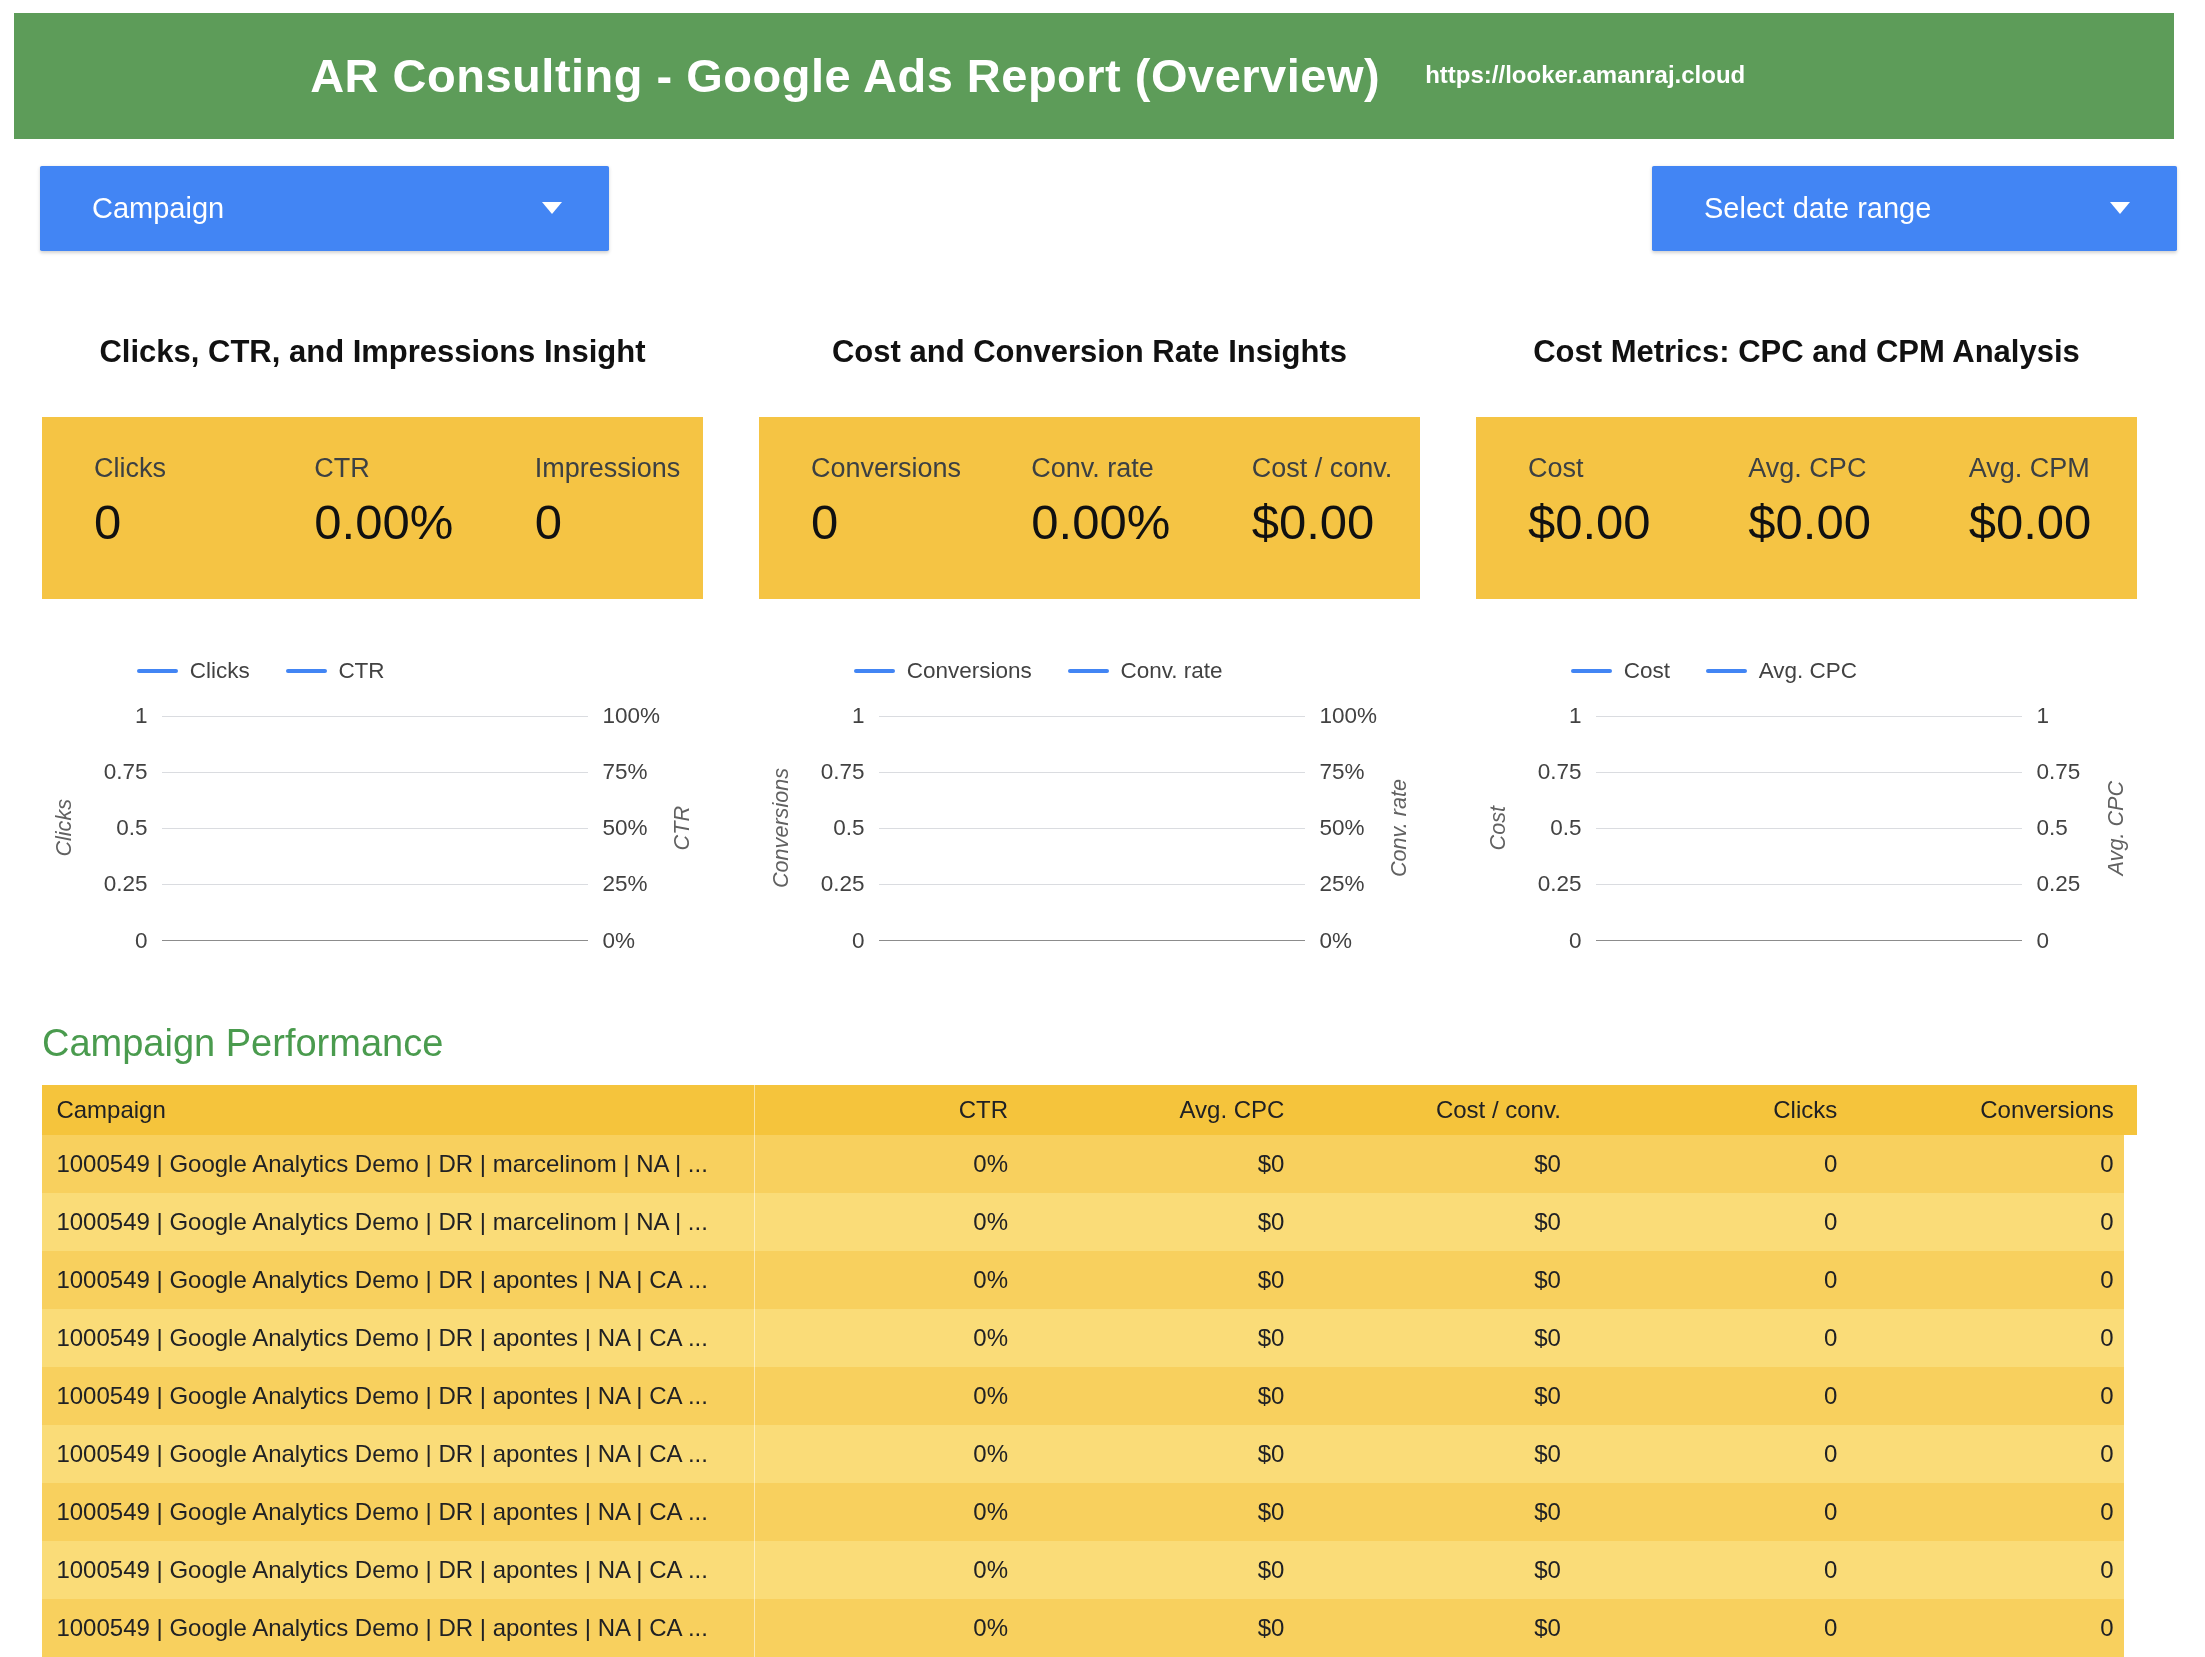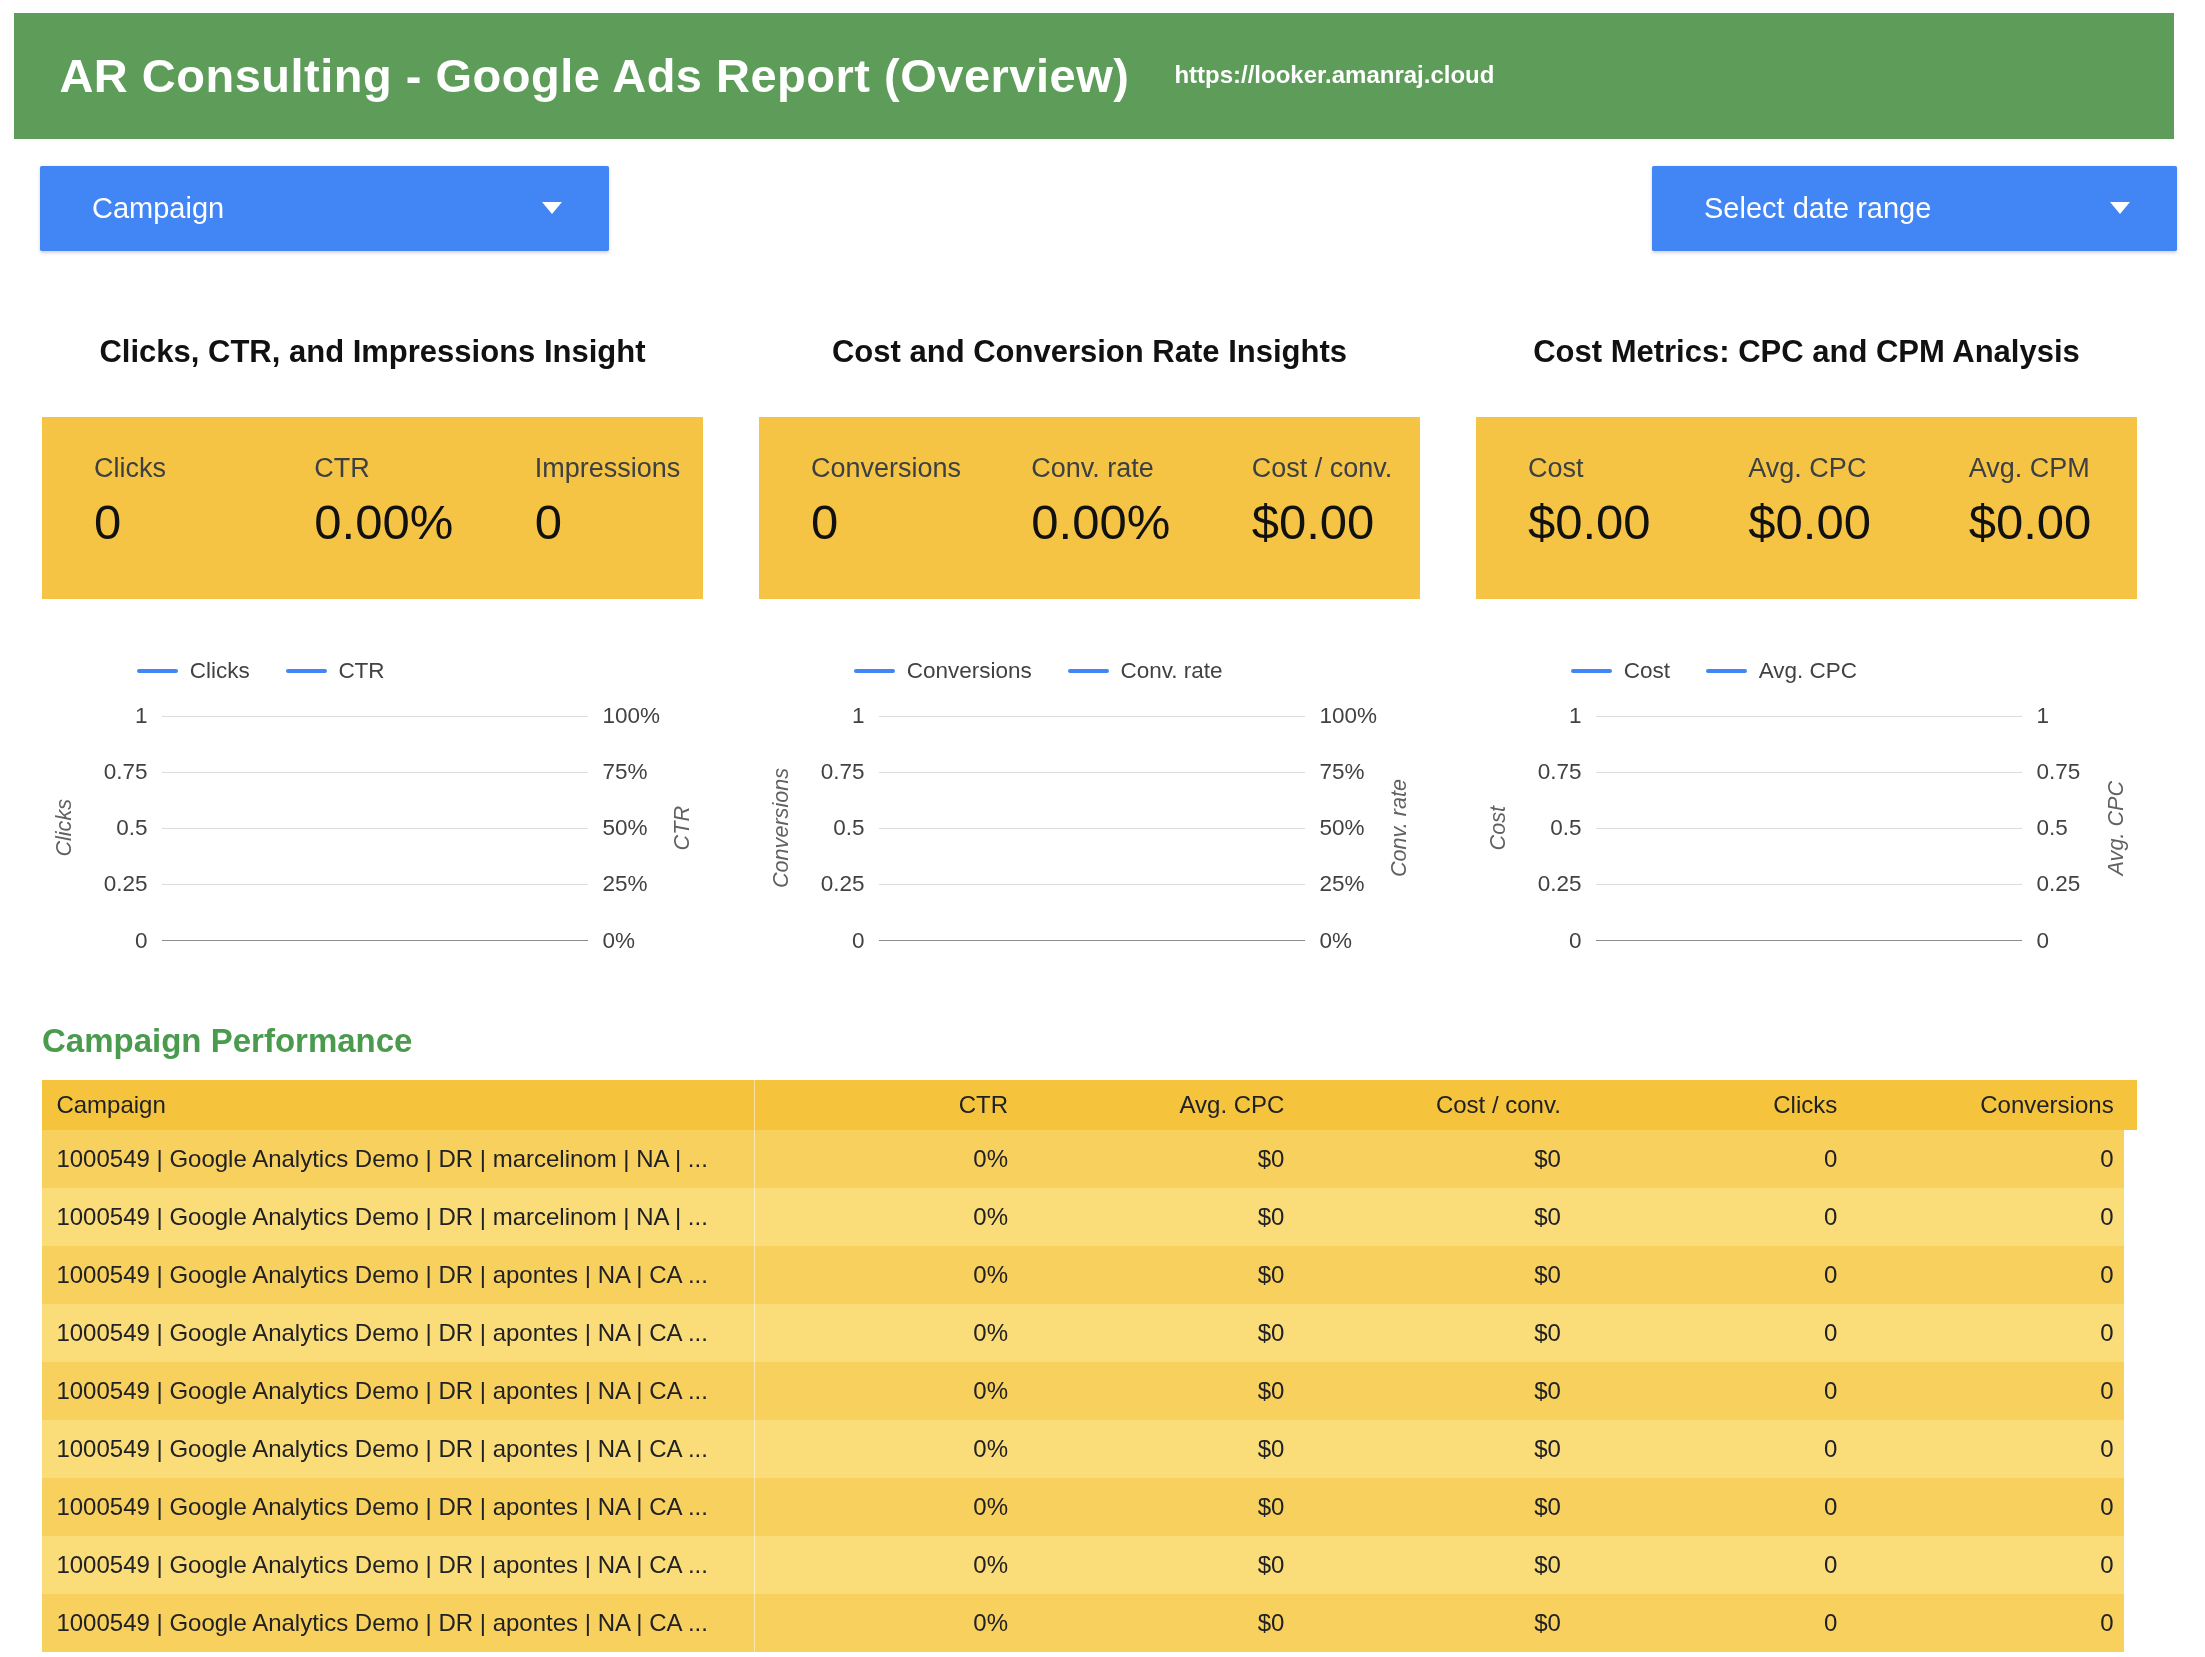--- a/index.html
+++ b/index.html
@@ -5,21 +5,21 @@
   * { margin:0; padding:0; box-sizing:border-box; }
   html,body { background:#fff; }
   body {
     width:2205px; height:1658px; overflow:hidden;
     font-family:"Liberation Sans","DejaVu Sans",sans-serif;
     color:#202124;
   }
   
   .appbar {
     margin:12.6px 31px 0 14.4px; height:126px; background:#5d9c59;
-    display:flex; align-items:center; justify-content:flex-start;
+    display:flex; align-items:center; justify-content:center;
     padding:0 178px 0 45px;
   }
   .appbar-title { color:#fff; font-size:47px; font-weight:bold; letter-spacing:0.5px; }
   .appbar-meta { color:#fff; font-size:24px; font-weight:bold; text-align:center; line-height:1.95;margin-left:45px; }
   
   .controls { display:flex; justify-content:space-between; margin:27px 28px 0 40px; }
   .btn {
     height:85px; background:#4285f4; color:#fff; border:none; cursor:pointer;
     display:flex; align-items:center; justify-content:space-between;
     font-size:29px; font-family:inherit; border-radius:1.8px;
@@ -47,21 +47,21 @@
   .axis-title { width:43px; display:flex; align-items:center; justify-content:center; font-size:21.6px; font-style:italic; color:#616161; }
   .axis-title span { writing-mode:vertical-rl; transform:rotate(180deg); white-space:nowrap; }
   .ticks { display:flex; flex-direction:column; justify-content:space-between; font-size:22.5px; color:#424242; }
   .ticks span { height:0; display:flex; align-items:center; white-space:nowrap; }
   .ticks-left { width:77px; padding-right:14.4px; align-items:flex-end; }
   .ticks-right { width:72px; padding-left:14.4px; align-items:flex-start; }
   .plot { flex:1; position:relative; border-bottom:1.8px solid #8c8c8c; }
   .gridline { position:absolute; left:0; right:0; height:0.9px; background:#dadce0; }
   
   .table-wrap { margin:81px 42px 0 42px; }
-  .table-title { font-size:33px; font-weight:bold; color:#4a9b4e; }
+  .table-title { font-size:38px; font-weight:normal; color:#4a9b4e; }
   .table { margin-top:20px; width:2095px; position:relative; }
   .trow { display:flex; align-items:stretch; height:58px; font-size:24px; }
   .thead { height:50px; background:#f5c43c; }
   .r-a { background:#f8d05e; }
   .r-b { background:#fadc78; }
   .c { display:flex; align-items:center; }
   .c-campaign { width:713px; padding-left:14.4px; border-right:1.8px solid rgba(255,255,255,.5); overflow:hidden; white-space:nowrap; }
   .c-num { flex:1; justify-content:flex-end; padding-right:23.4px; }
   .scroll-track { position:absolute; right:0; top:50px; bottom:0; width:12.6px; background:#fff; }
 </style>

